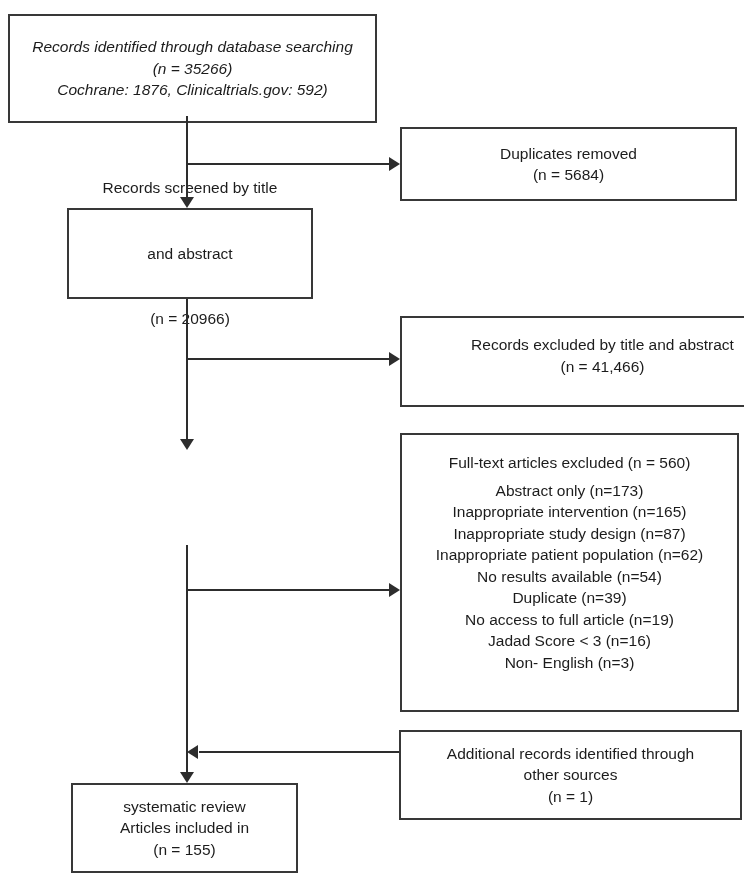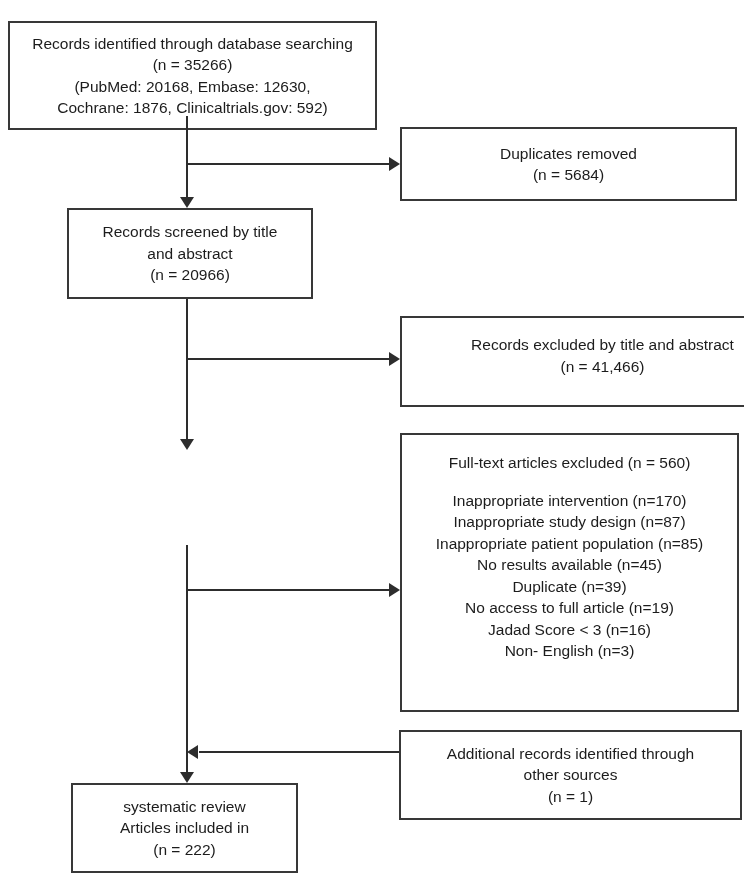--- a/index.html
+++ b/index.html
@@ -25,30 +25,30 @@
     flex-direction: column;
     justify-content: center;
     align-items: center;
     text-align: center;
     font-size: 15.5px;
     line-height: 21.5px;
   }
   .box .ln { white-space: nowrap; }
 
   
-  #box-identified        { left: 8px;   top: 21px;   width: 369px; height: 109px; }
+  #box-identified        { left: 8px;   top: 14px;   width: 369px; height: 109px; font-style: italic; }
   #box-duplicates        { left: 400px; top: 127px; width: 337px; height: 74px;  }
-  #box-screened          { left: 67px;  top: 208px; width: 246px; height: 91px;  }
+  #box-screened          { left: 67px;  top: 208px; width: 246px; height: 91px; gap: 44px;  }
   #box-excluded-title    { left: 400px; top: 316px; width: 405px; height: 91px;  justify-content: flex-start; padding-top: 16px; text-align: right; }
   #box-eligible          { left: 67px;  top: 450px; width: 236px; height: 95px;  }
   #box-fulltext-excluded { left: 400px; top: 433px; width: 339px; height: 279px; justify-content: flex-start; padding-top: 17px; }
   #box-additional        { left: 399px; top: 730px; width: 343px; height: 90px;  }
   #box-included          { left: 71px;  top: 783px; width: 227px; height: 90px;  }
 
-  #box-fulltext-excluded .reasons-title { margin-bottom: 16px; }
+  #box-fulltext-excluded .reasons-title { margin-bottom: 6px; }
 
   
   .vline, .hline {
     position: absolute;
     background: #2d2d2d;
   }
   .vline { width: 2px; }
   .hline { height: 2px; }
 
   #v-identified-screened { left: 186px; top: 116px; height: 83px;  }
@@ -89,21 +89,20 @@
   #a-from-additional     { left: 187px; top: 745px; }
 </style>
 </head>
 <body>
 
 <div class="canvas">
 
   <div class="box" id="box-identified">
     <div class="ln">Records identified through database searching</div>
     <div class="ln">(n = 35266)</div>
-    <div class="ln">(PubMed: 20168, Embase: 12630,</div>
     <div class="ln">Cochrane: 1876, Clinicaltrials.gov: 592)</div>
   </div>
 
   <div class="box" id="box-duplicates">
     <div class="ln">Duplicates removed</div>
     <div class="ln">(n = 5684)</div>
   </div>
 
   <div class="box" id="box-screened">
     <div class="ln">Records screened by title</div>
@@ -112,40 +111,41 @@
   </div>
 
   <div class="box" id="box-excluded-title">
     <div class="ln">Records excluded by title and abstract</div>
     <div class="ln">(n = 41,466)</div>
   </div>
 
 
   <div class="box" id="box-fulltext-excluded">
     <div class="ln reasons-title">Full-text articles excluded (n = 560)</div>
-    <div class="ln">Inappropriate intervention (n=170)</div>
+    <div class="ln">Abstract only (n=173)</div>
+    <div class="ln">Inappropriate intervention (n=165)</div>
     <div class="ln">Inappropriate study design (n=87)</div>
-    <div class="ln">Inappropriate patient population (n=85)</div>
-    <div class="ln">No results available (n=45)</div>
+    <div class="ln">Inappropriate patient population (n=62)</div>
+    <div class="ln">No results available (n=54)</div>
     <div class="ln">Duplicate (n=39)</div>
     <div class="ln">No access to full article (n=19)</div>
     <div class="ln">Jadad Score &lt; 3 (n=16)</div>
     <div class="ln">Non- English (n=3)</div>
   </div>
 
   <div class="box" id="box-additional">
     <div class="ln">Additional records identified through</div>
     <div class="ln">other sources</div>
     <div class="ln">(n = 1)</div>
   </div>
 
   <div class="box" id="box-included">
     <div class="ln">systematic review</div>
     <div class="ln">Articles included in</div>
-    <div class="ln">(n = 222)</div>
+    <div class="ln">(n = 155)</div>
   </div>
 
   <div class="vline" id="v-identified-screened"></div>
   <div class="arrow arrow-down" id="a-into-screened"></div>
 
   <div class="hline" id="h-to-duplicates"></div>
   <div class="arrow arrow-right" id="a-into-duplicates"></div>
 
   <div class="vline" id="v-screened-eligible"></div>
   <div class="arrow arrow-down" id="a-into-eligible"></div>

